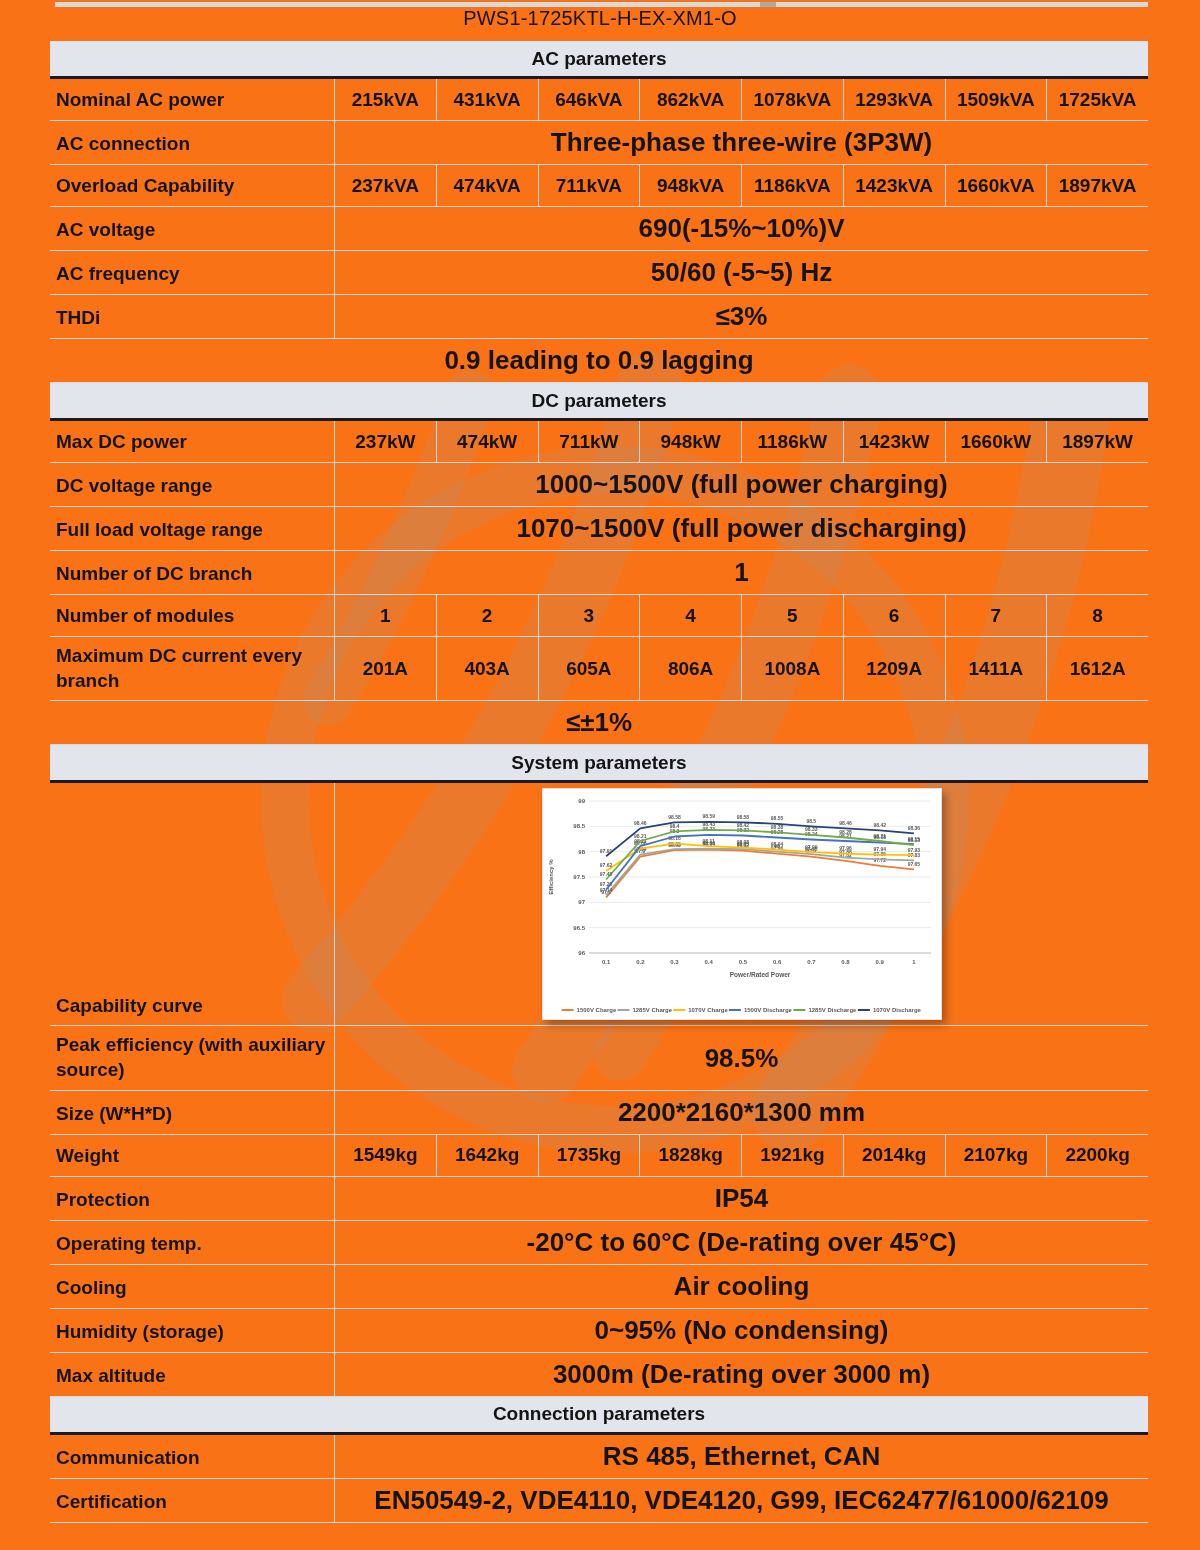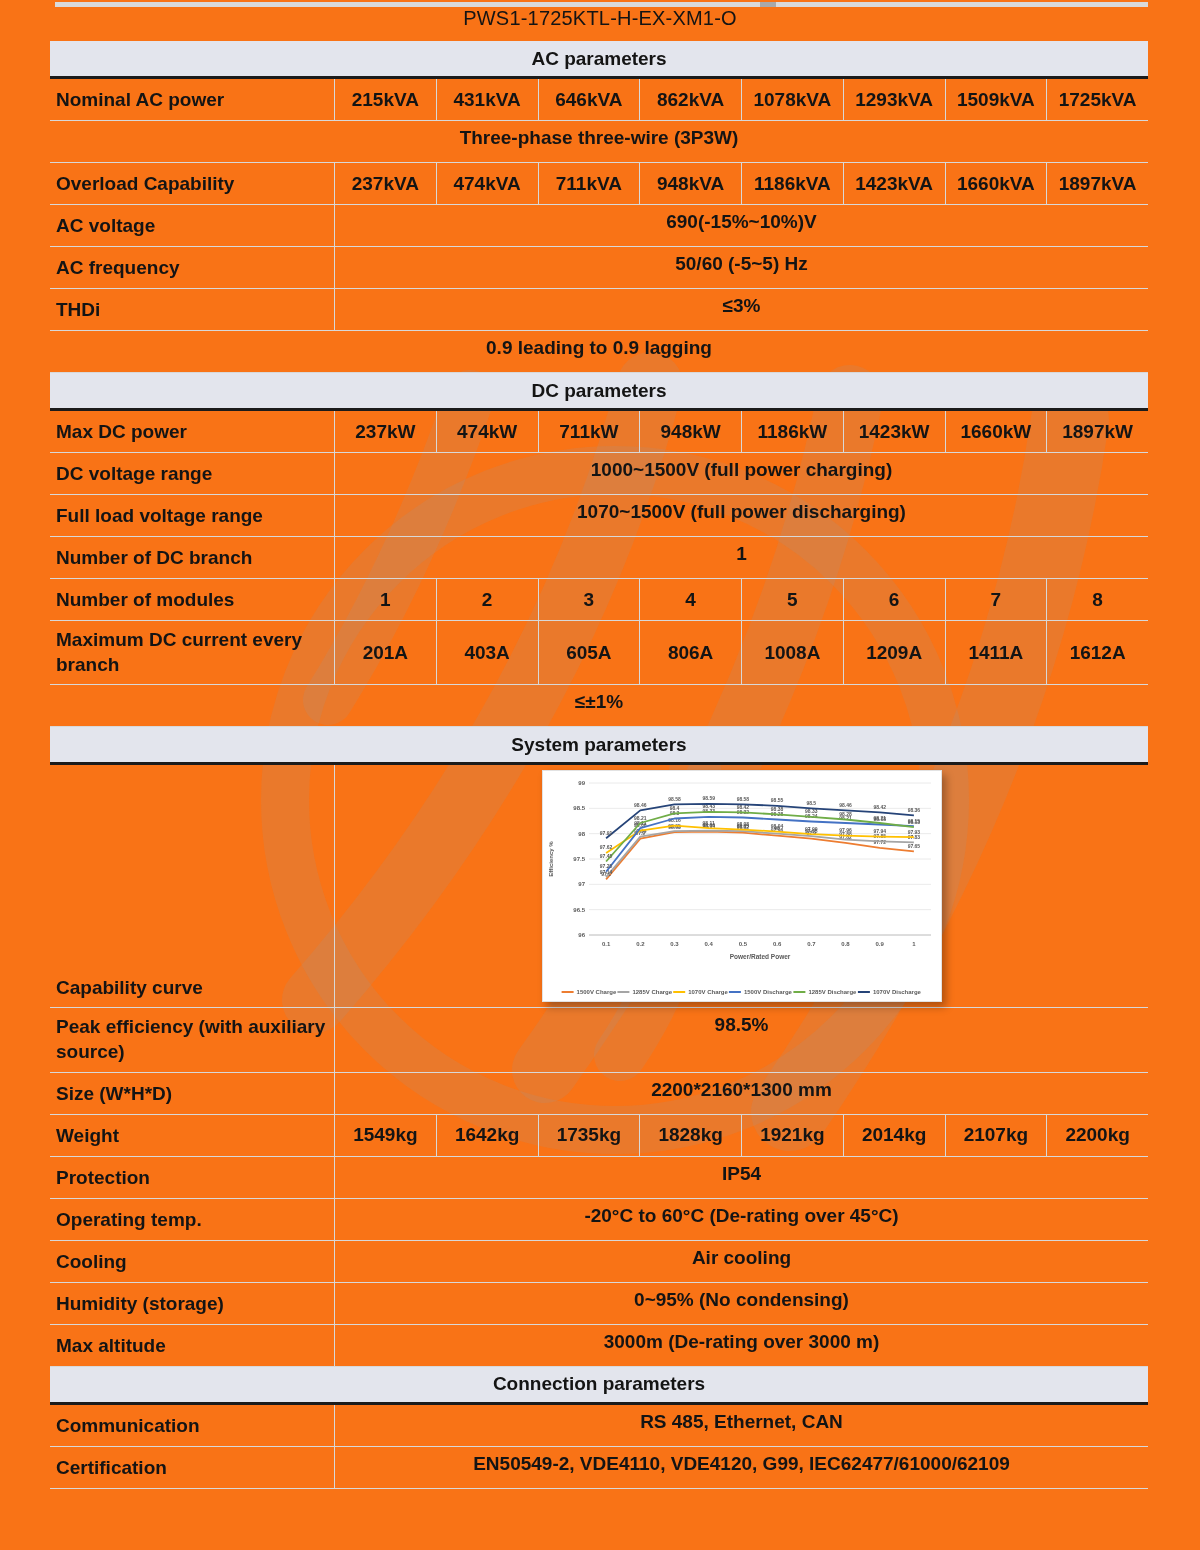--- a/index.html
+++ b/index.html
@@ -20,22 +20,22 @@
   .sec{display:flex;align-items:center;justify-content:center;height:35px;
        background:#e3e5ed;border-bottom:3px solid #1b1b1b;font-size:19px;}
 
   .row{display:flex;align-items:stretch;border-bottom:1px solid #d8d8d8;min-height:41px;background:transparent;}
   .lab{flex:0 0 285px;width:285px;display:flex;align-items:flex-end;
        padding:7px 6px 7px 6px;border-right:1px solid #d8d8d8;font-size:19px;line-height:1.3;box-sizing:border-box;}
   .cells{flex:1;display:flex;}
   .cell{flex:1;display:flex;align-items:center;justify-content:center;
         font-size:19px;border-right:1px solid #d8d8d8;text-align:right;}
   .cell:last-child{border-right:none;}
-  .merged{flex:1;display:flex;justify-content:center;
-          font-size:19px;text-align:center;padding:6px 8px;box-sizing:border-box;}
+  .merged{flex:1;display:flex;align-items:center;justify-content:center;
+          font-size:26px;text-align:center;padding:6px 8px;box-sizing:border-box;}
 
   .chart-wrap{flex:1;display:flex;align-items:center;justify-content:center;padding:5px 0;}
   .chart-box{background:#ffffff;border:1px solid #e2e2e2;
              box-shadow:4px 5px 8px rgba(0,0,0,.30);line-height:0;}
 </style>
 </head>
 <body>
 
 <div class="page">
 
@@ -85,20 +85,23 @@
            </div>
           <div class="cell">
              <span>1509kVA</span>
            </div>
           <div class="cell">
              <span>1725kVA</span>
            </div>
         </div>
        </div>
       <div class="row">
+         <div class="lab">
+           <span>AC connection</span>
+         </div>
         <div class="merged">
                  <span>Three-phase three-wire (3P3W)</span>
                </div>
        </div>
       <div class="row">
          <div class="lab">
            <span>Overload Capability</span>
          </div>
         <div class="cells">
           <div class="cell">

